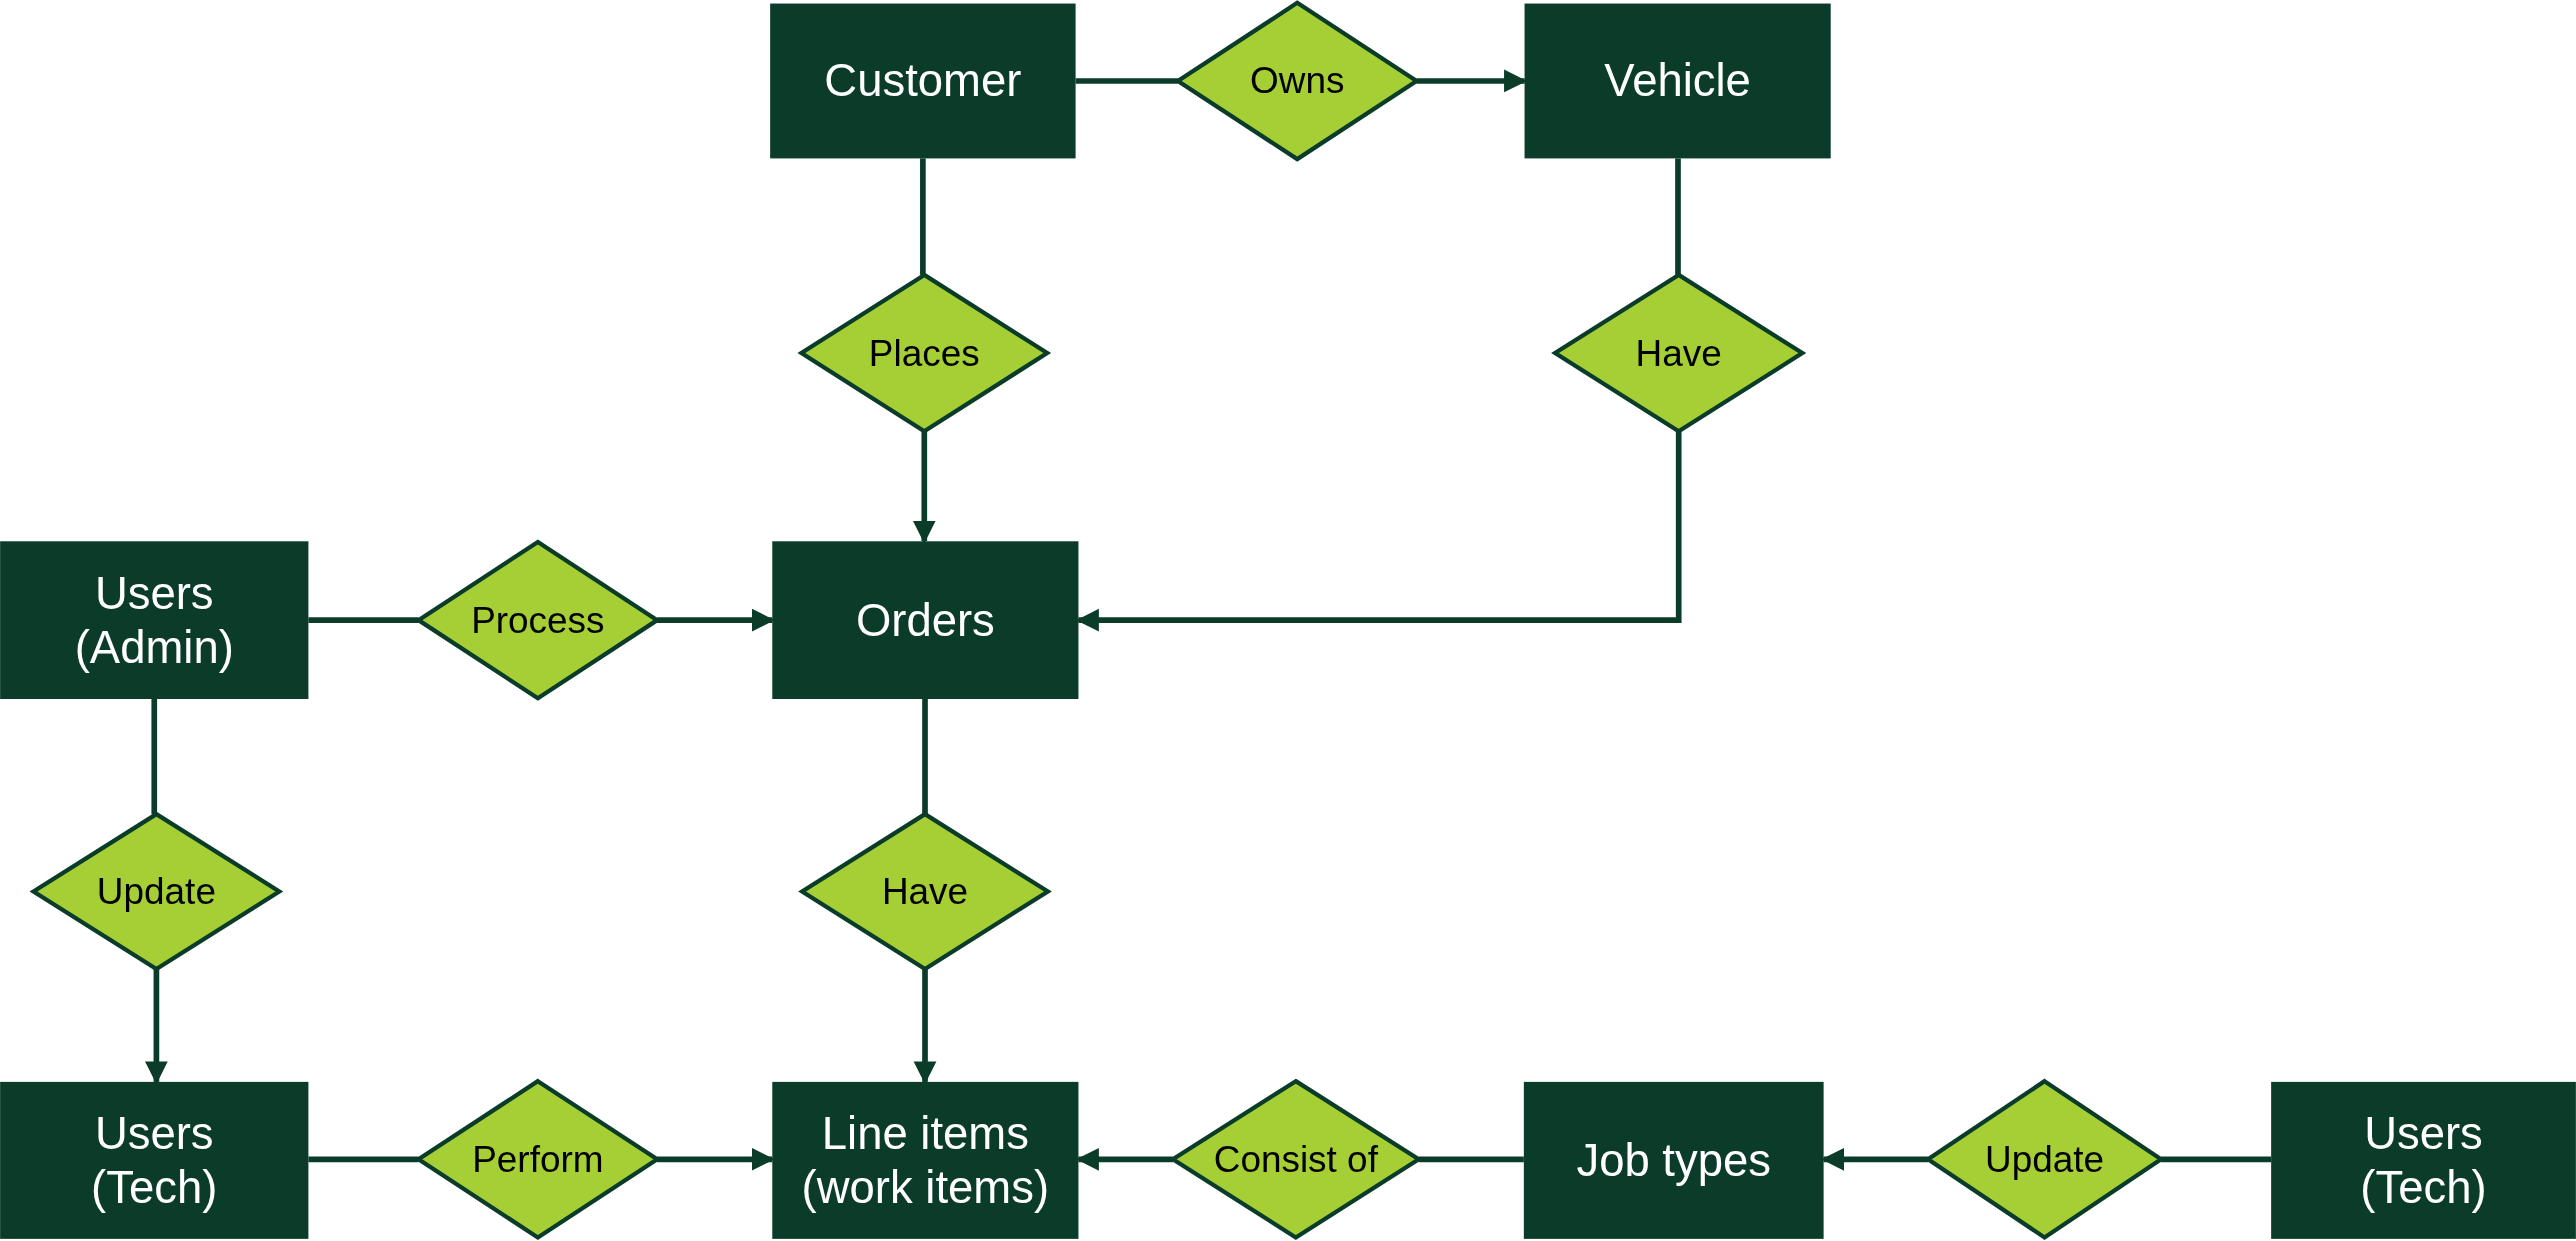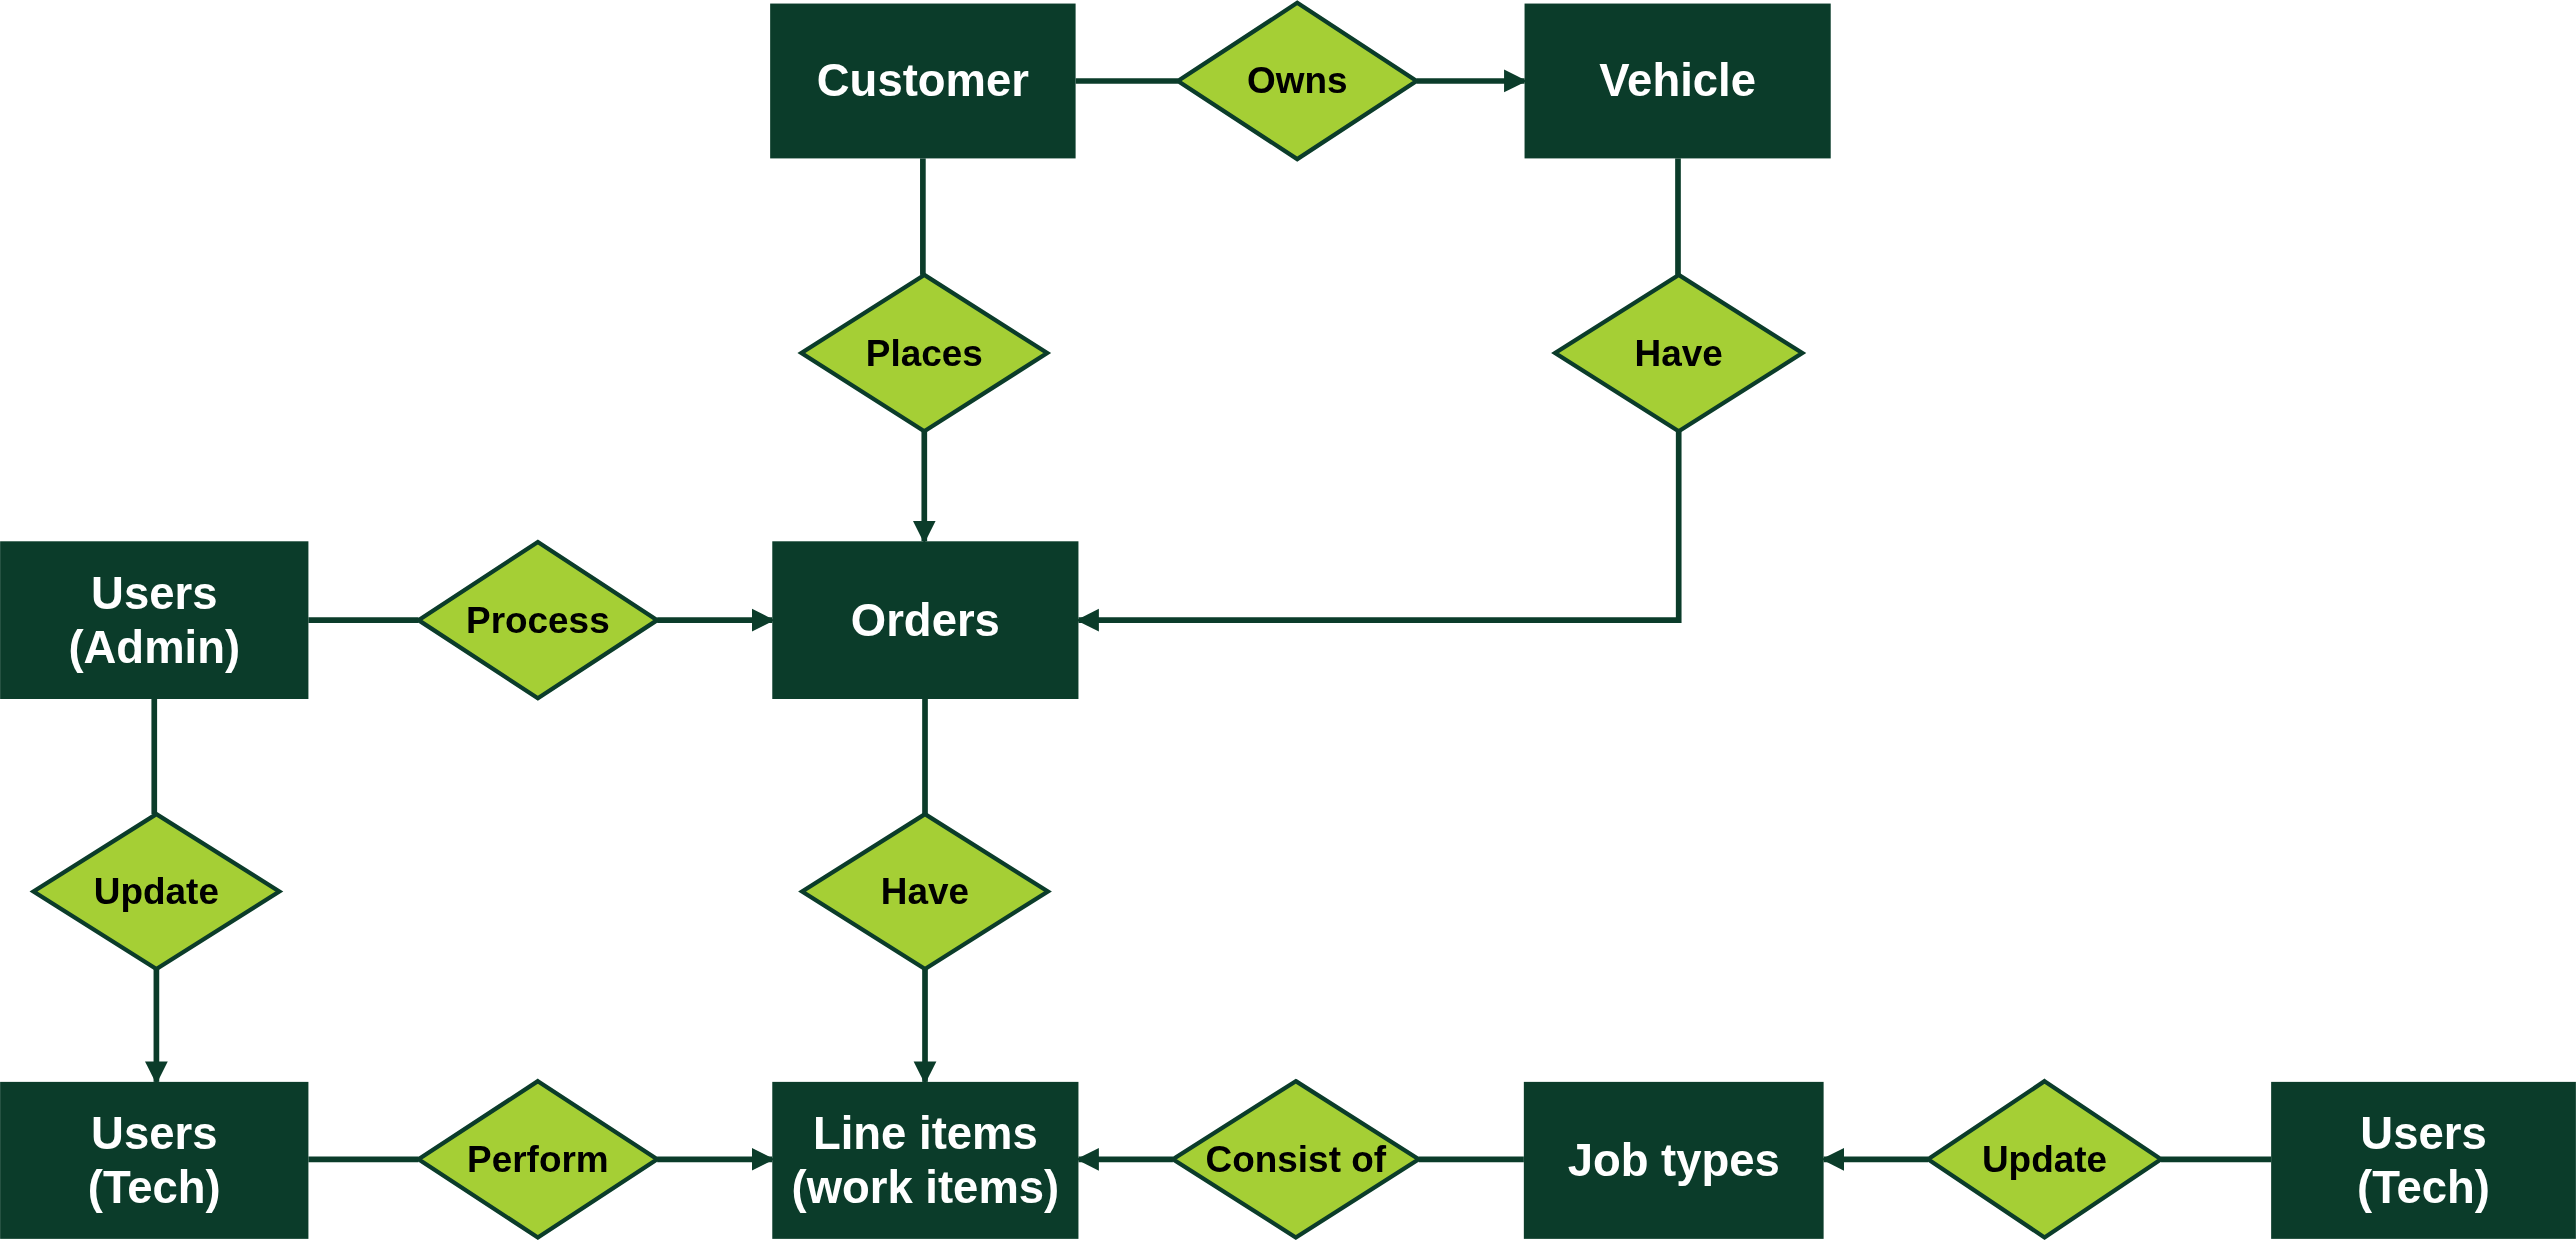--- a/index.html
+++ b/index.html
@@ -7,21 +7,20 @@
     padding: 0;
     background: #ffffff;
   }
   .stage {
     position: relative;
     width: 2576px;
     height: 1241px;
     background: #ffffff;
     overflow: hidden;
     font-family: "Liberation Sans", sans-serif;
-    font-weight: bold;
   }
   .stage svg {
     display: block;
     width: 100%;
     height: 100%;
   }
   .entity-label {
     font-family: "Liberation Sans", sans-serif;
     font-size: 64px;
   }

